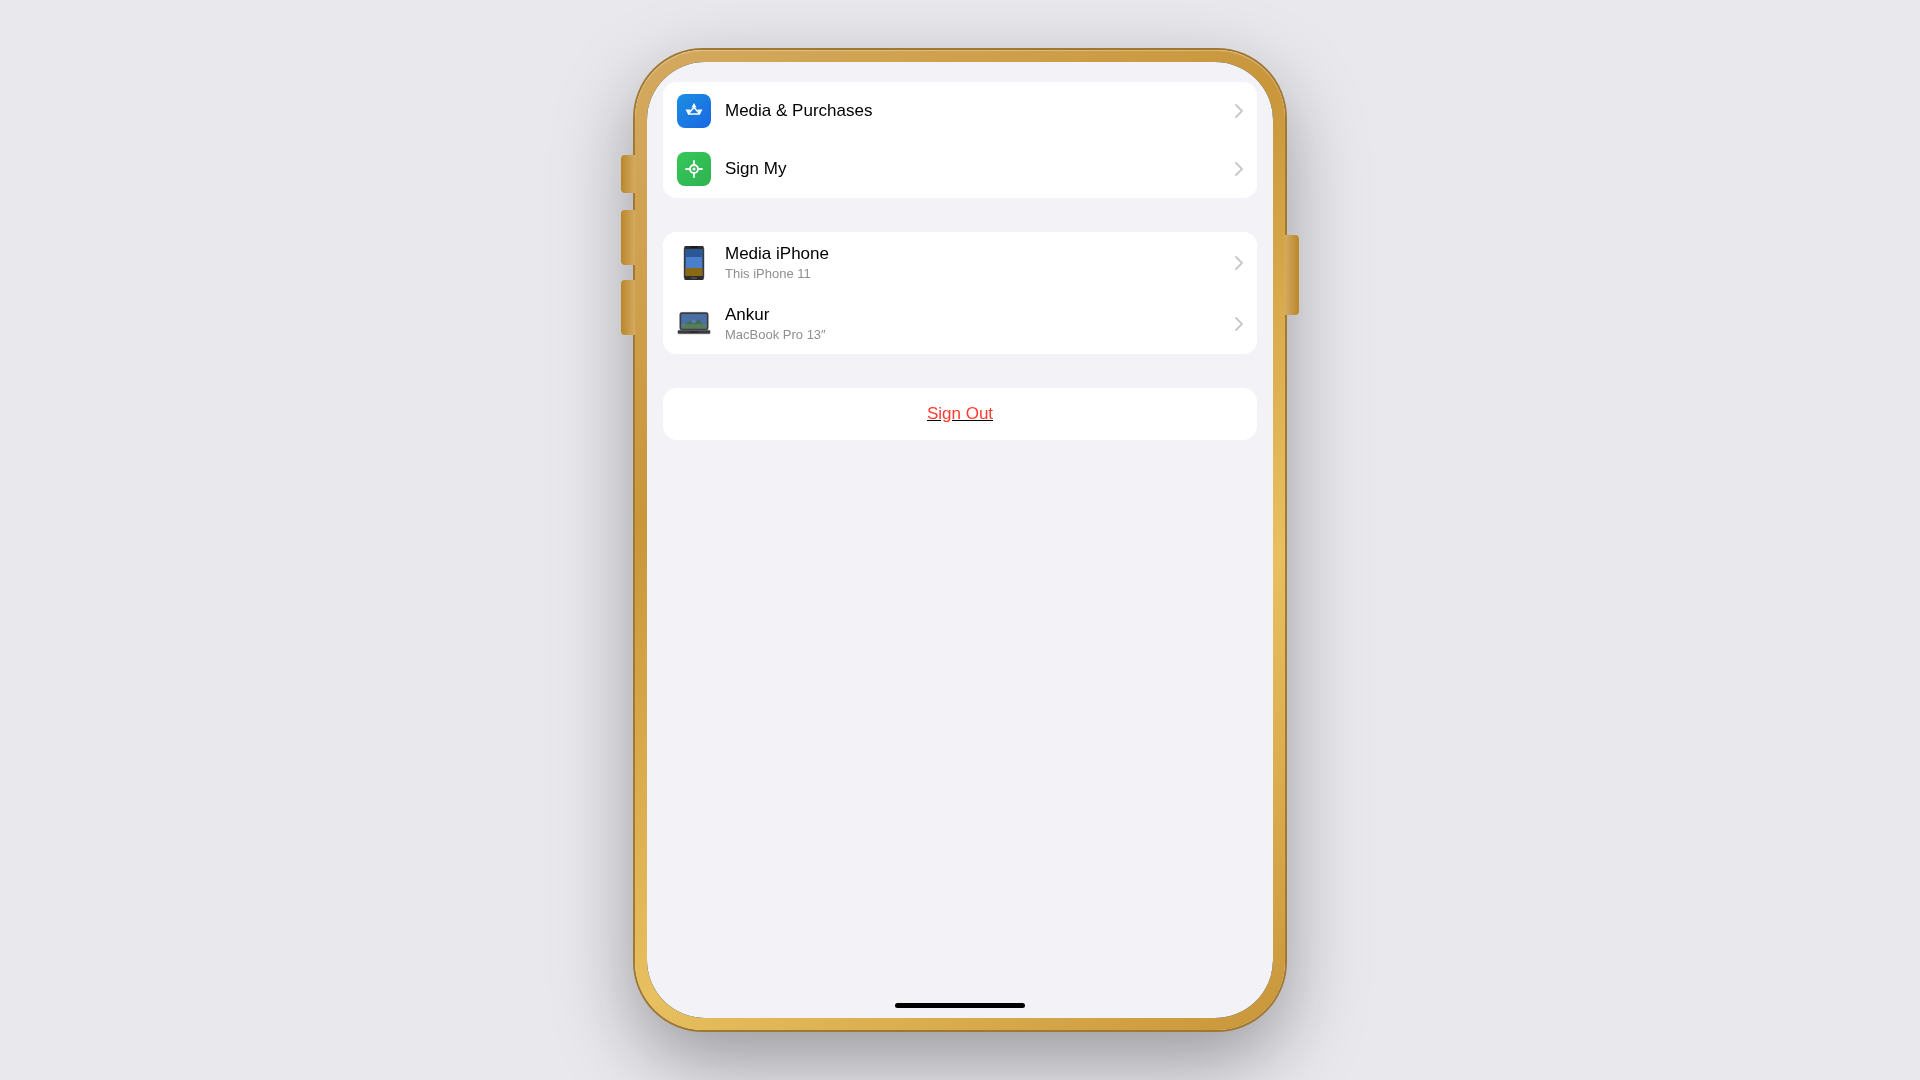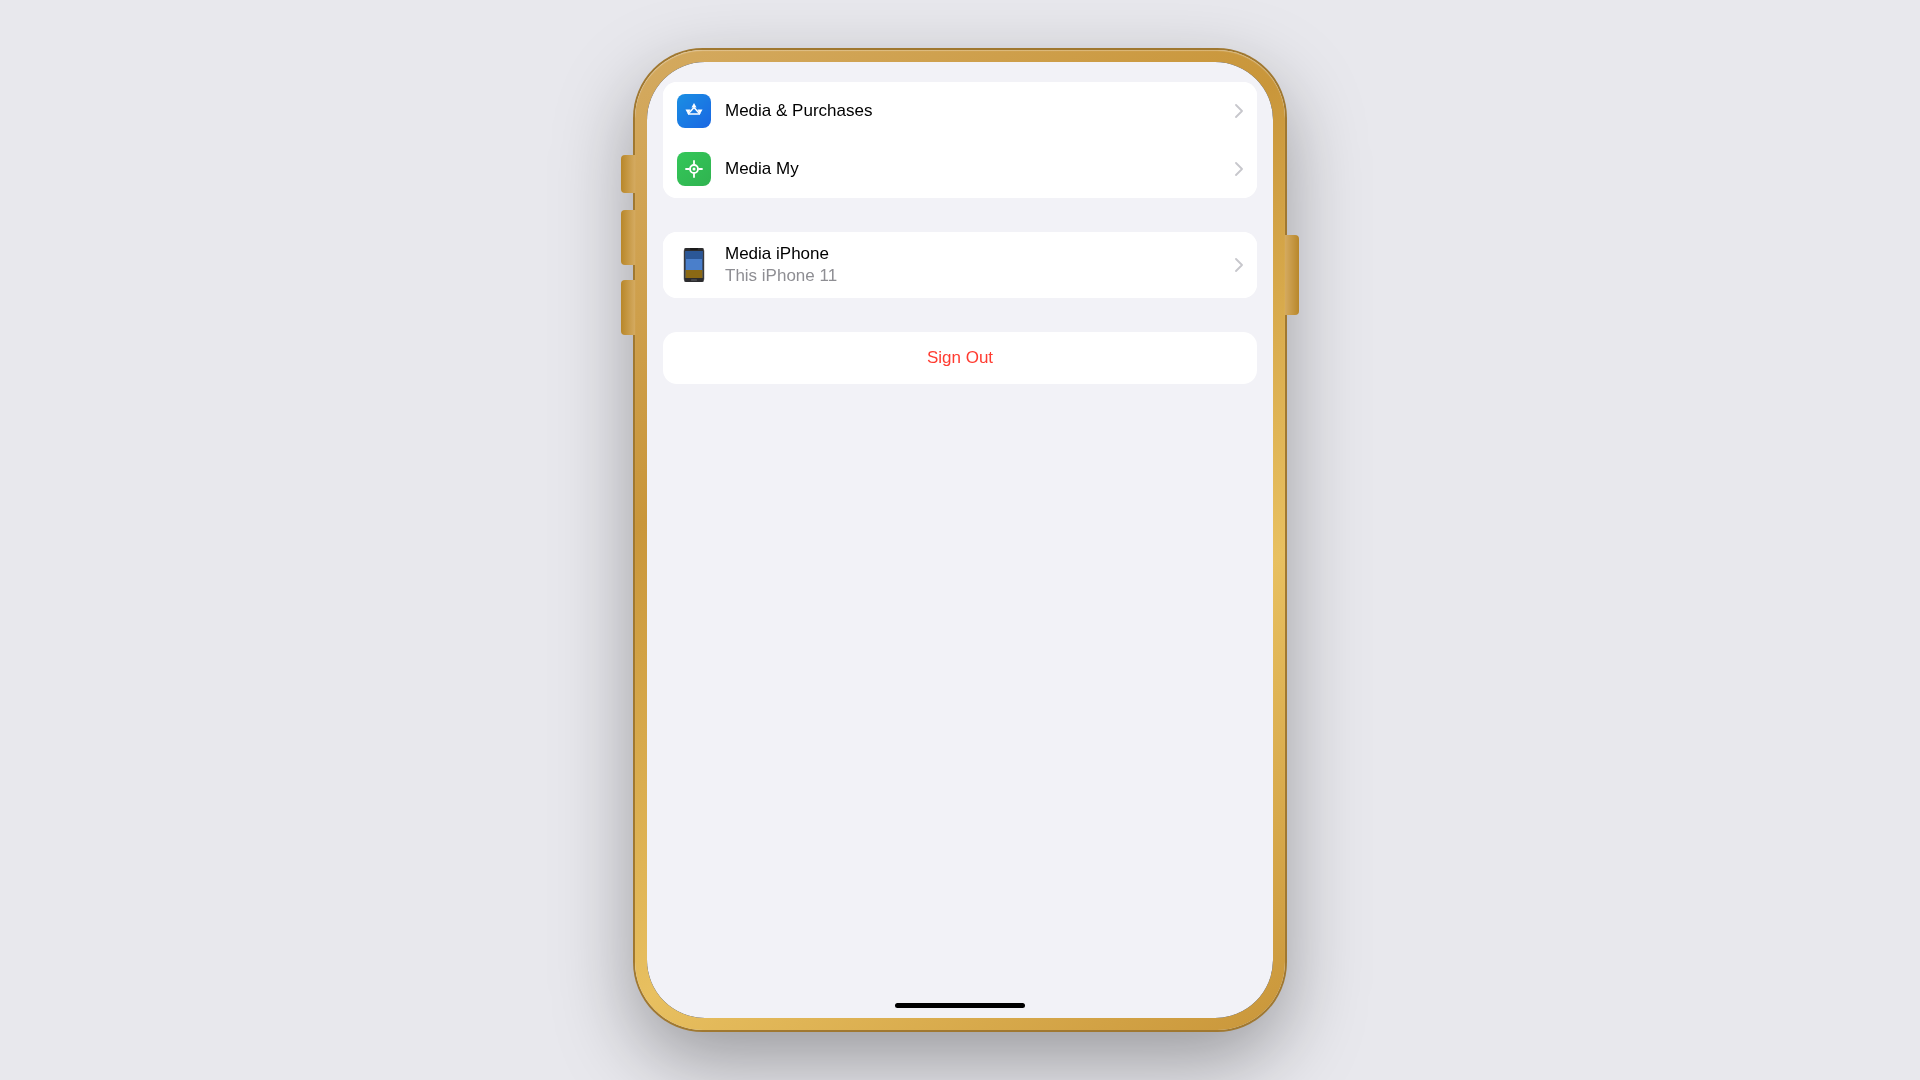--- a/index.html
+++ b/index.html
@@ -91,21 +91,21 @@
       flex: 1;
     }
 
     .row-title {
       font-size: 17px;
       color: #000;
       font-weight: 400;
     }
 
     .row-subtitle {
-      font-size: 17px;
+      font-size: 13px;
       color: #8e8e93;
       margin-top: 2px;
     }
 
     .chevron {
       width: 8px;
       height: 14px;
       color: #c7c7cc;
       flex-shrink: 0;
     }
@@ -147,20 +147,21 @@
       border-radius: 14px;
       margin: 0 16px 24px 16px;
     }
 
     .sign-out-btn {
       display: flex;
       align-items: flex-end;
       justify-content: center;
       padding: 16px;
       cursor: pointer;
+      text-decoration: underline;
     }
 
     .sign-out-label {
       font-size: 17px;
       font-weight: 400;
     }
 
     
     .home-indicator {
       display: flex;
@@ -275,21 +276,21 @@
               <svg class="findmy-svg" viewBox="0 0 22 22" fill="none">
                 <circle cx="11" cy="11" r="4" stroke="white" stroke-width="1.8"></circle>
                 <circle cx="11" cy="11" r="1.5" fill="white"></circle>
                 <line x1="11" y1="3" x2="11" y2="6" stroke="white" stroke-width="1.8" stroke-linecap="round"></line>
                 <line x1="11" y1="16" x2="11" y2="19" stroke="white" stroke-width="1.8" stroke-linecap="round"></line>
                 <line x1="3" y1="11" x2="6" y2="11" stroke="white" stroke-width="1.8" stroke-linecap="round"></line>
                 <line x1="16" y1="11" x2="19" y2="11" stroke="white" stroke-width="1.8" stroke-linecap="round"></line>
               </svg>
             </div>
             <div class="row-text">
-              <div class="row-title">Media My</div>
+              <div class="row-title">Sign My</div>
             </div>
             <svg class="chevron" viewBox="0 0 8 14" fill="none">
               <path d="M1 1l6 6-6 6" stroke="#c7c7cc" stroke-width="1.8" stroke-linecap="round" stroke-linejoin="round"></path>
             </svg>
           </div>
 
         </div>
 
         <div class="spacer"></div>
 
@@ -314,20 +315,47 @@
             </div>
             <div class="row-text">
               <div class="row-title">Media iPhone</div>
               <div class="row-subtitle">This iPhone 11</div>
             </div>
             <svg class="chevron" viewBox="0 0 8 14" fill="none">
               <path d="M1 1l6 6-6 6" stroke="#c7c7cc" stroke-width="1.8" stroke-linecap="round" stroke-linejoin="round"></path>
             </svg>
           </div>
 
+          <div class="settings-row">
+            <div class="row-icon icon-device">
+              <svg viewBox="0 0 38 28" width="38" height="28" fill="none">
+
+                <rect x="3" y="1" width="32" height="20" rx="2.5" fill="#3a3a3c" stroke="#636366" stroke-width="0.5"></rect>
+
+                <rect x="5" y="3" width="28" height="16" rx="1" fill="#4a7fcb"></rect>
+
+                <rect x="5" y="3" width="28" height="16" fill="#4a6fa5"></rect>
+                <polygon points="5,19 14,10 19,14 24,8 33,19" fill="#3d6b3d" opacity="0.7"></polygon>
+                <rect x="5" y="14" width="28" height="5" fill="#6b8e4e" opacity="0.5"></rect>
+
+                <rect x="1" y="21" width="36" height="4" rx="1" fill="#3a3a3c" stroke="#636366" stroke-width="0.5"></rect>
+
+                <rect x="14" y="22" width="10" height="2" rx="0.5" fill="#2c2c2e"></rect>
+
+                <circle cx="19" cy="11" r="2" fill="rgba(255,255,255,0.1)"></circle>
+              </svg>
+            </div>
+            <div class="row-text">
+              <div class="row-title">Ankur</div>
+              <div class="row-subtitle">MacBook Pro 13″</div>
+            </div>
+            <svg class="chevron" viewBox="0 0 8 14" fill="none">
+              <path d="M1 1l6 6-6 6" stroke="#c7c7cc" stroke-width="1.8" stroke-linecap="round" stroke-linejoin="round"></path>
+            </svg>
+          </div>
         </div>
 
         <div class="spacer"></div>
 
         <div class="sign-out-group">
           <div class="sign-out-btn">
             <span class="sign-out-label" style="color: #ff3b30;">Sign Out</span>
           </div>
         </div>
 

